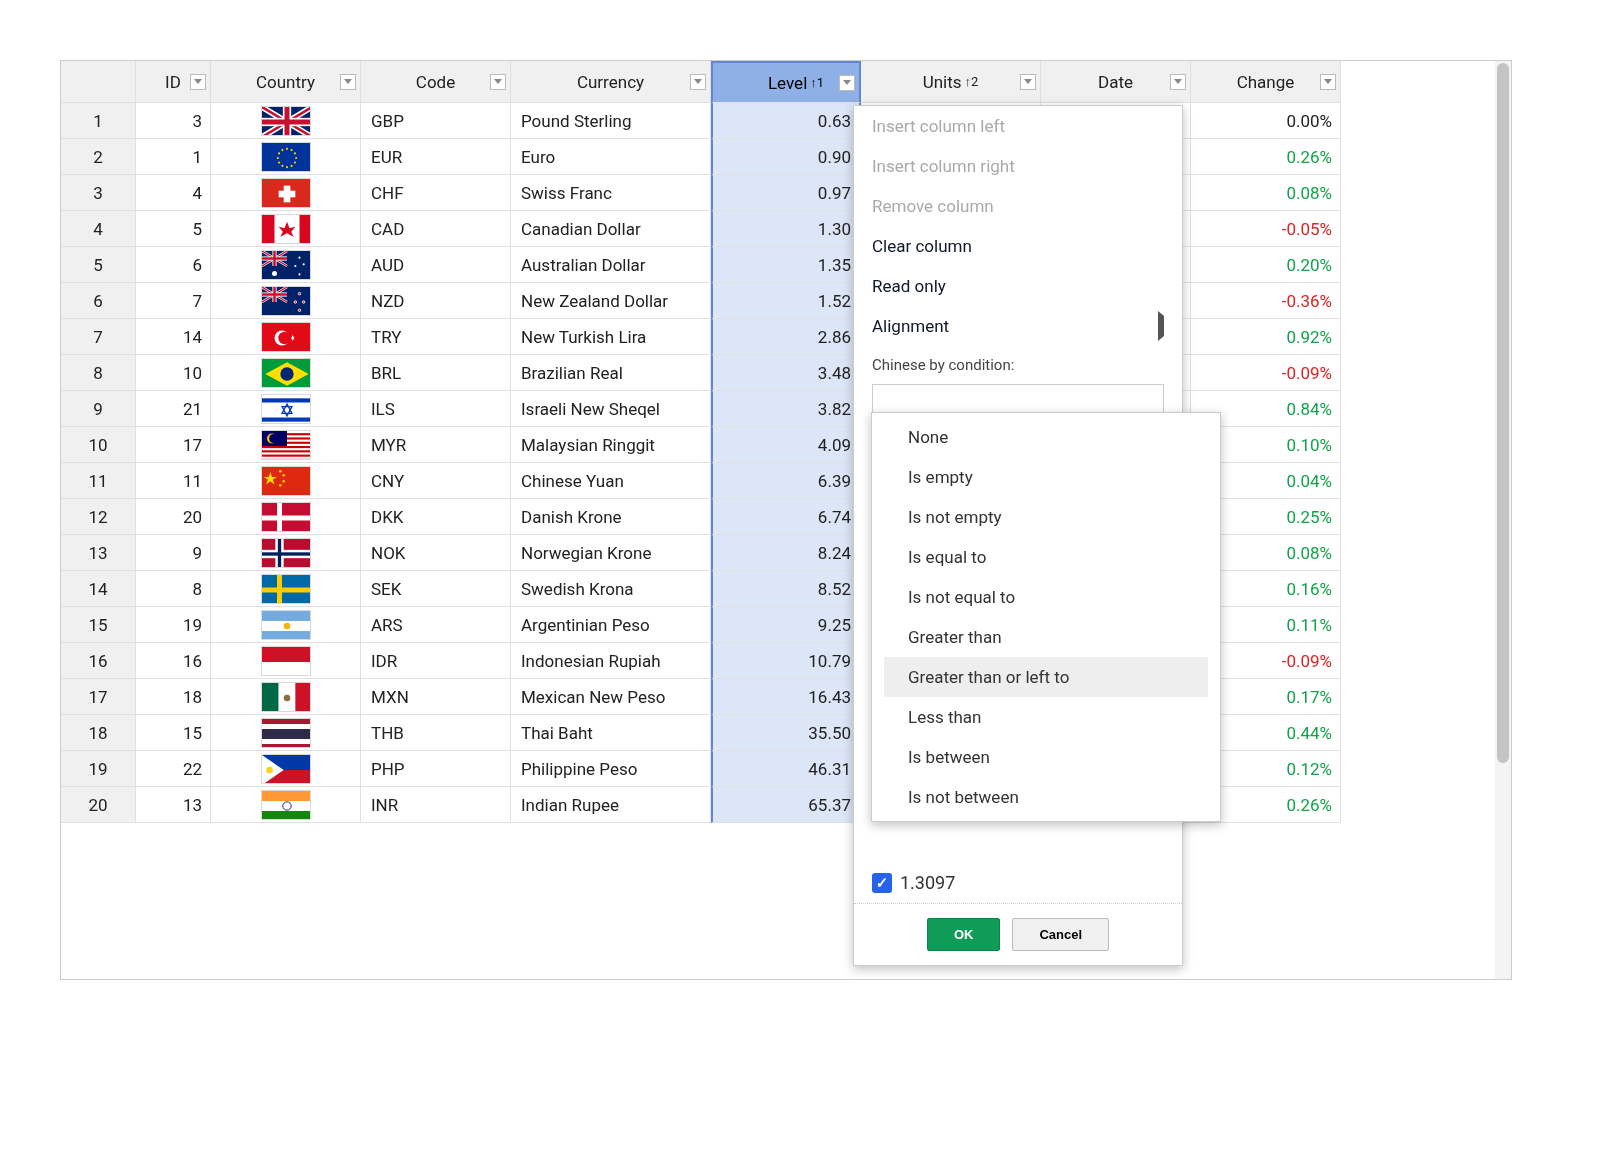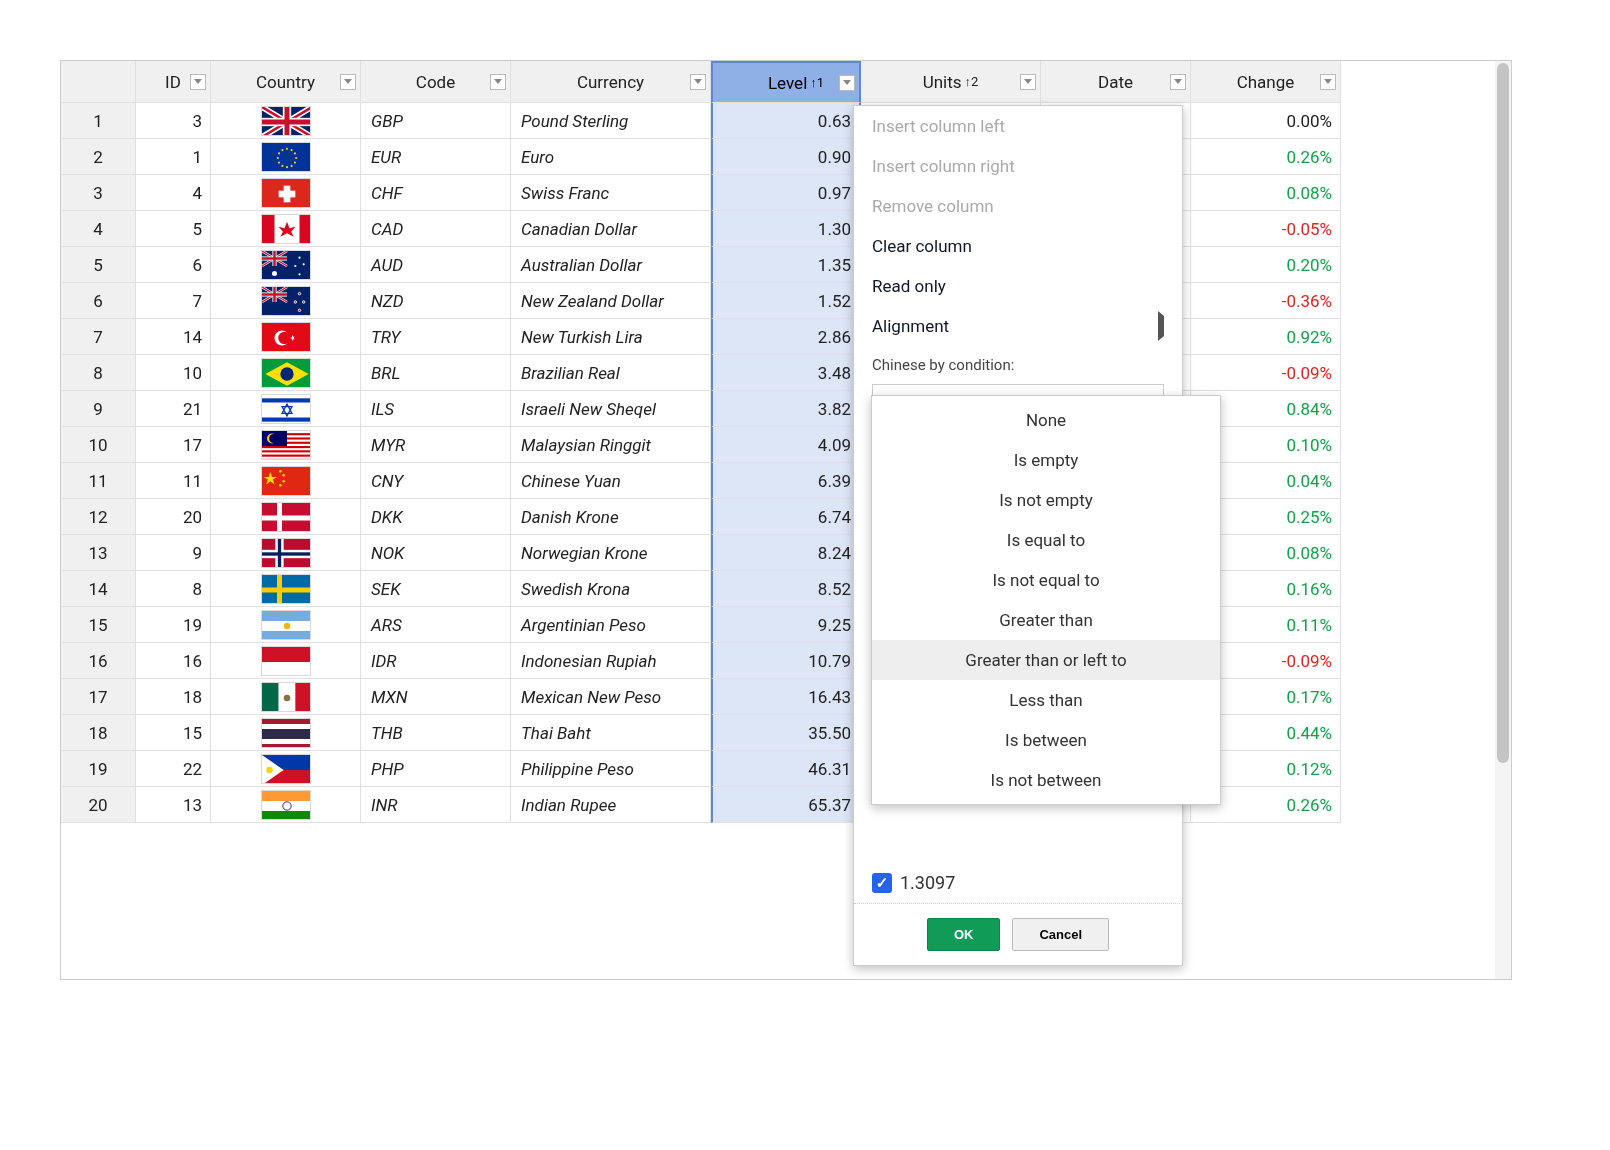--- a/index.html
+++ b/index.html
@@ -50,21 +50,21 @@
   .thead .cell.sorted {
     background: #8eb0e7;
     color: #000;
     padding-left: 28px;
   }
   .rowhdr {
     background: #f0f0f0;
     justify-content: center;
   }
   .num { justify-content: flex-end; }
-  .txt { justify-content: flex-start; padding-left: 10px; font-style: italic; }
+  .txt { justify-content: flex-start; padding-left: 10px; }
   .flag-cell { justify-content: center; }
   .level-col { background: #dce6f7; border-left: 2px solid #6187d4; border-right: 2px solid #6187d4;}
   .thead .level-col { border-top: 2px solid #6187d4; }
   .positive { color: #12a34a; }
   .negative { color: #e02424; }
   .filter-icon {
     position: absolute;
     right: 4px;
     width: 16px;
     height: 16px;
@@ -158,28 +158,27 @@
   }
   .filter-input {
     margin: 6px 18px 2px;
     height: 30px;
     border: 1px solid #ccc;
   }
   
   .cond-list {
     position: absolute;
     left: 810px;
-    top: 334px;
+    top: 351px;
     width: 350px;
     background: #fff;
     border: 1px solid #ccc;
     box-shadow: 0 3px 10px rgba(0,0,0,0.25);
     z-index: 20;
-    padding: 4px 0;
-    text-align: center;
+    padding: 4px 12px;
   }
   .cond-item {
     padding: 10px 24px;
     font-size: 17px;
     color: #333;
   }
   .cond-item.hover { background: #eee; }
   .scrollbar-track {
     position: absolute;
     right: 0;

